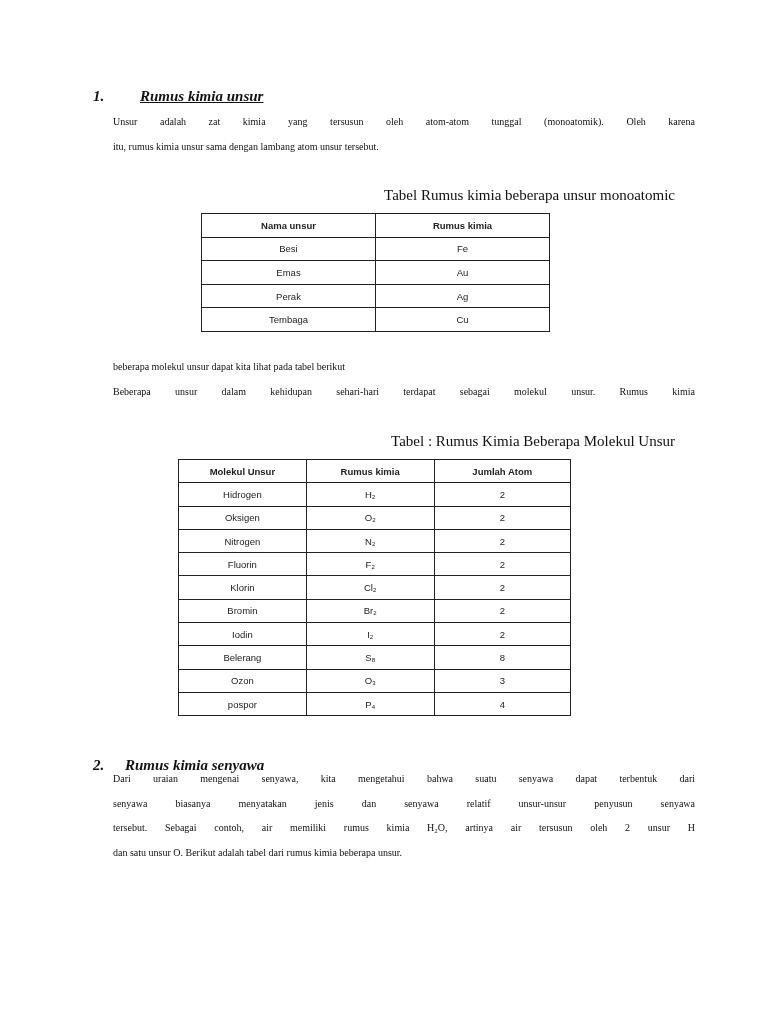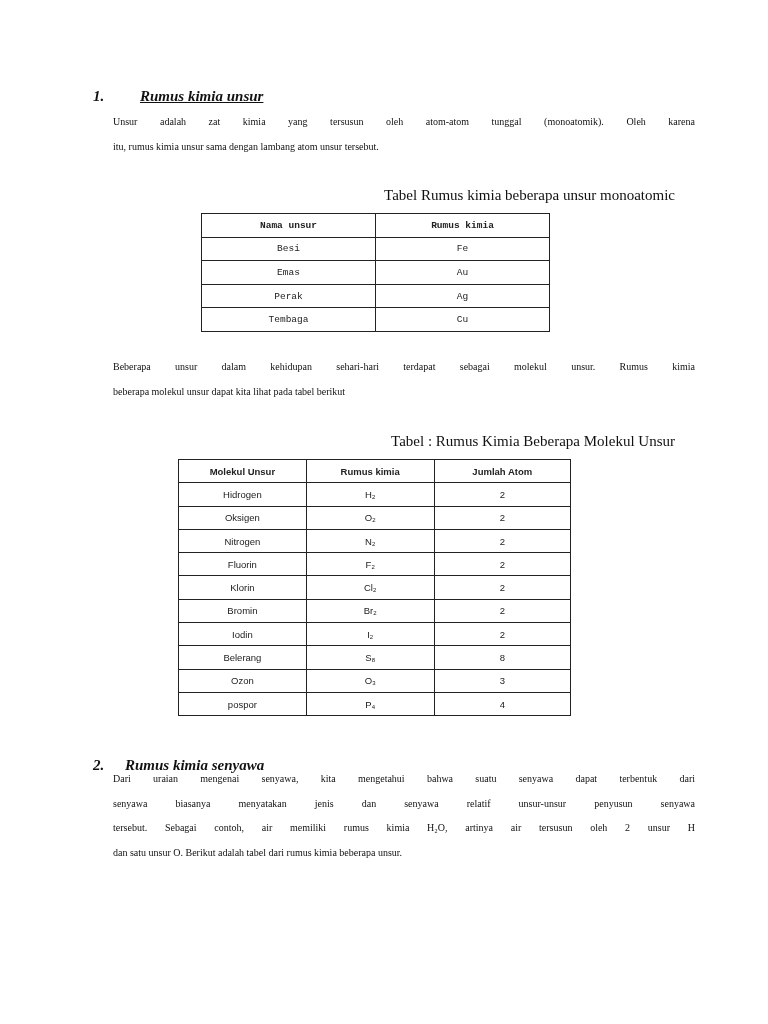--- a/index.html
+++ b/index.html
@@ -9,21 +9,21 @@
   .heading { font-weight: bold; font-style: italic; font-size: 15px; }
   .heading .num { display: inline-block; width: 47px; }
   .para { left: 93px; width: 582px; font-size: 10px; line-height: 24.5px; text-align: justify; margin-left: 20px; }
   .para .line { display: block; text-align: justify; text-align-last: justify; height: 24.5px; }
   .para .line.last { text-align-last: left; }
   .caption { font-size: 15px; text-align: right; }
   table { border-collapse: collapse; font-family: "Liberation Sans", sans-serif; font-size: 9.5px; color: #222; }
   td, th { border: 1.3px solid #222; text-align: center; padding: 0; }
   th { font-weight: bold; }
   sub { font-size: 6px; vertical-align: -1px; }
-  .t1 td, .t1 th { height: 22.6px; font-family: Liberation Mono, monospace; }
+  .t1 td, .t1 th { height: 22.6px; }
   .t2 td, .t2 th { height: 22.3px; }
 </style>
 </head>
 <body>
 
 <div class="abs heading" style="left:93px; top:88px;text-decoration:underline;">
   <span class="num">1.</span><span>Rumus kimia unsur</span>
 </div>
 
 <div class="abs para" style="top:110px;">
@@ -54,22 +54,22 @@
         <td>Ag</td>
       </tr>
       <tr>
         <td>Tembaga</td>
         <td>Cu</td>
       </tr>
     </tbody>
 </table>
 
 <div class="abs para" style="top:355px;">
+  <span class="line last">beberapa molekul unsur dapat kita lihat pada tabel berikut</span>
   <span class="line">Beberapa unsur dalam kehidupan sehari-hari terdapat sebagai molekul unsur. Rumus kimia</span>
-  <span class="line last">beberapa molekul unsur dapat kita lihat pada tabel berikut</span>
 </div>
 
 <div class="abs caption" style="left:93px; width:582px; top:433px;">Tabel : Rumus Kimia Beberapa Molekul Unsur</div>
 
 <table class="abs t2" style="left:178px; top:459px; width:393px;">
   <thead>
     <tr>
       <th style="width:32.6%;">Molekul Unsur</th>
       <th style="width:32.6%;">Rumus kimia</th>
       <th>Jumlah Atom</th>

